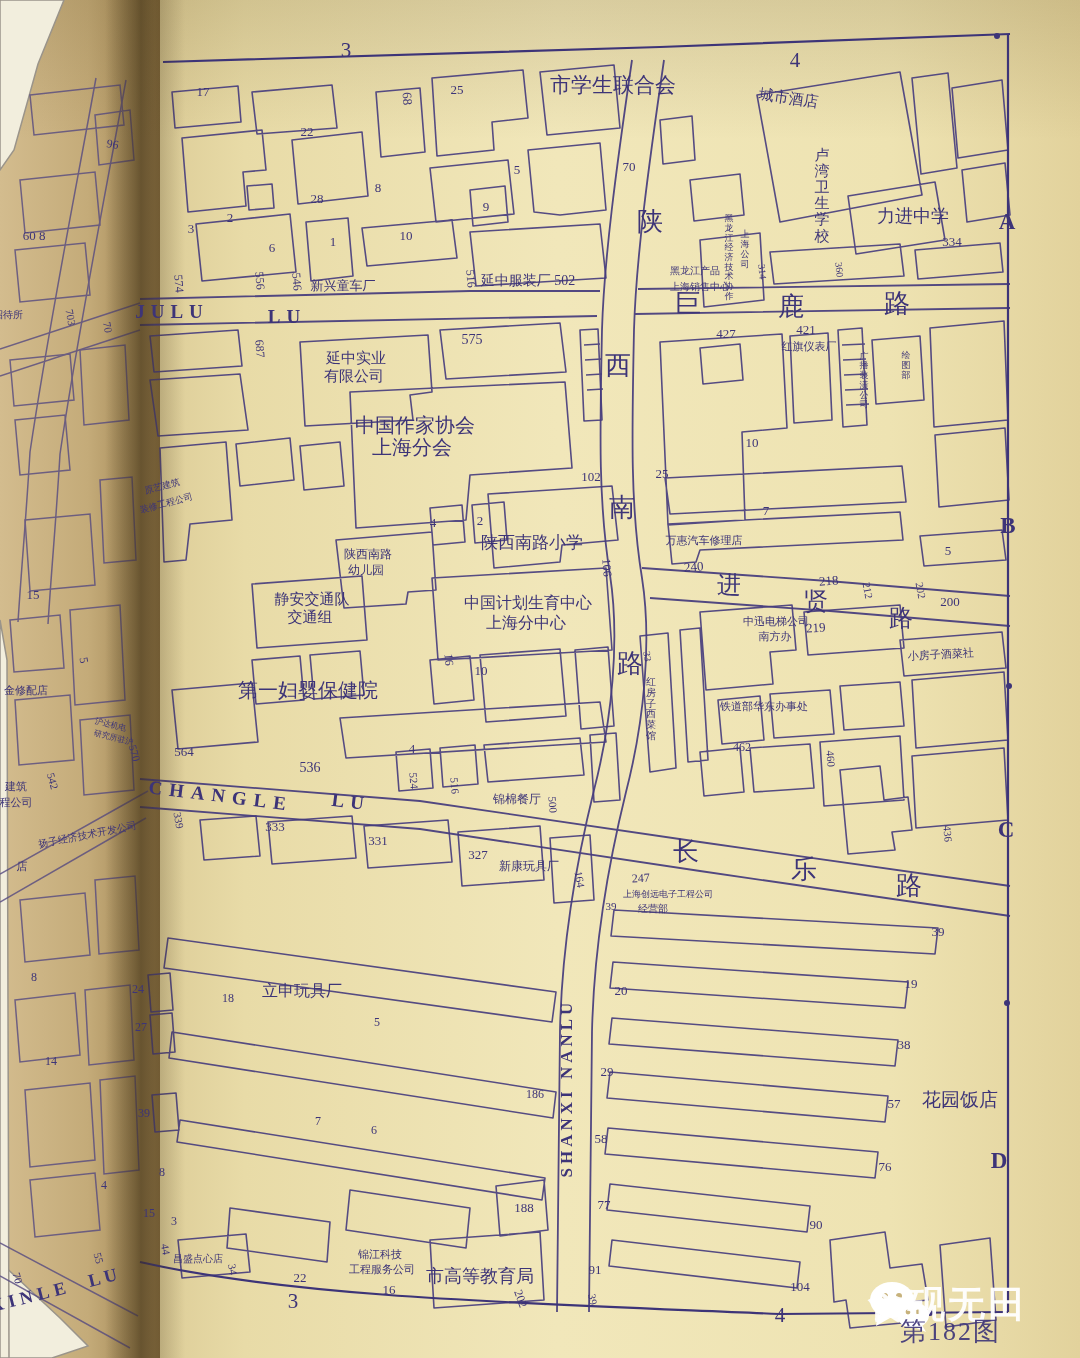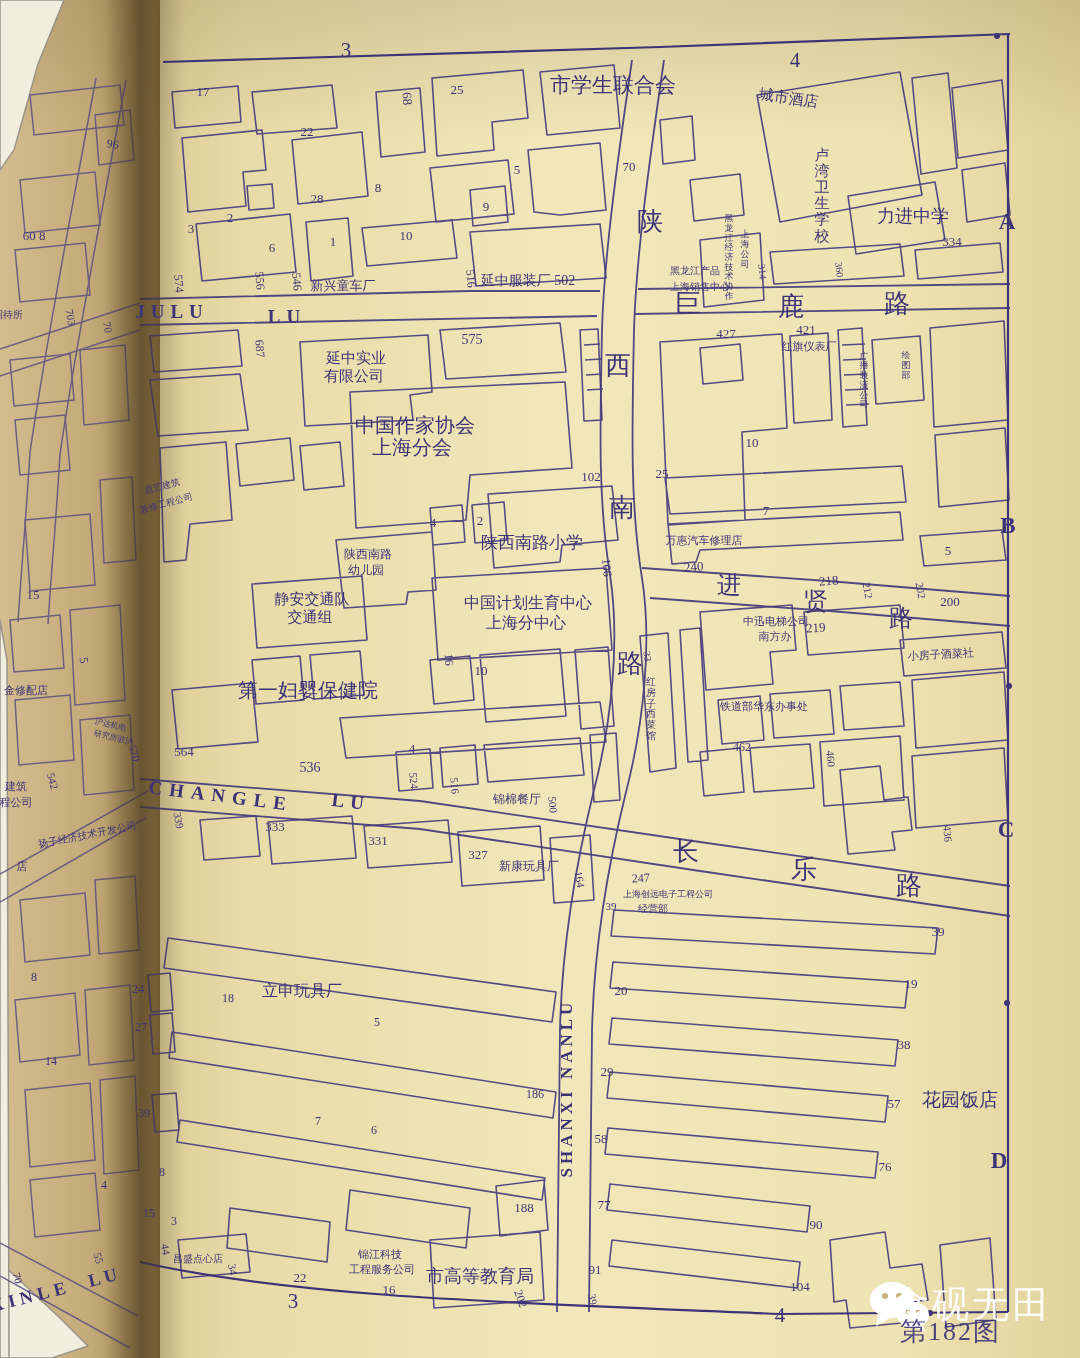--- a/index.html
+++ b/index.html
@@ -1,22 +1,22 @@
 <!DOCTYPE html>
 <html><head>
 <meta charset="utf-8">
 <style>
   html,body{margin:0;padding:0;background:#777;}
   .canvas{position:relative;width:1080px;height:1358px;overflow:hidden;
           background:#e9dcab;font-family:"Liberation Serif","DejaVu Serif",serif;}
   svg{position:absolute;left:0;top:0;}
   .watermark{position:absolute;left:868px;top:1280px;display:flex;align-items:center;gap:10px;
              font-family:"Liberation Sans","DejaVu Sans",sans-serif;}
-  .watermark span{color:#ffffff;font-size:37px;font-weight:normal;letter-spacing:3px;
-                  white-space:nowrap;opacity:.96;margin-left:24px;}
+  .watermark span{color:#ffffff;font-size:37px;font-weight:bold;letter-spacing:3px;
+                  white-space:nowrap;opacity:.96;}
   .figure-caption{position:absolute;left:900px;top:1314px;width:170px;color:#3d3478;
                   font-size:26px;letter-spacing:2px;opacity:.9;
                   font-family:"Liberation Serif","DejaVu Serif",serif;}
 </style>
 </head>
 <body>
 
 <div class="canvas">
 <svg id="map-svg" width="1080" height="1358" viewBox="0 0 1080 1358">
   <defs>

